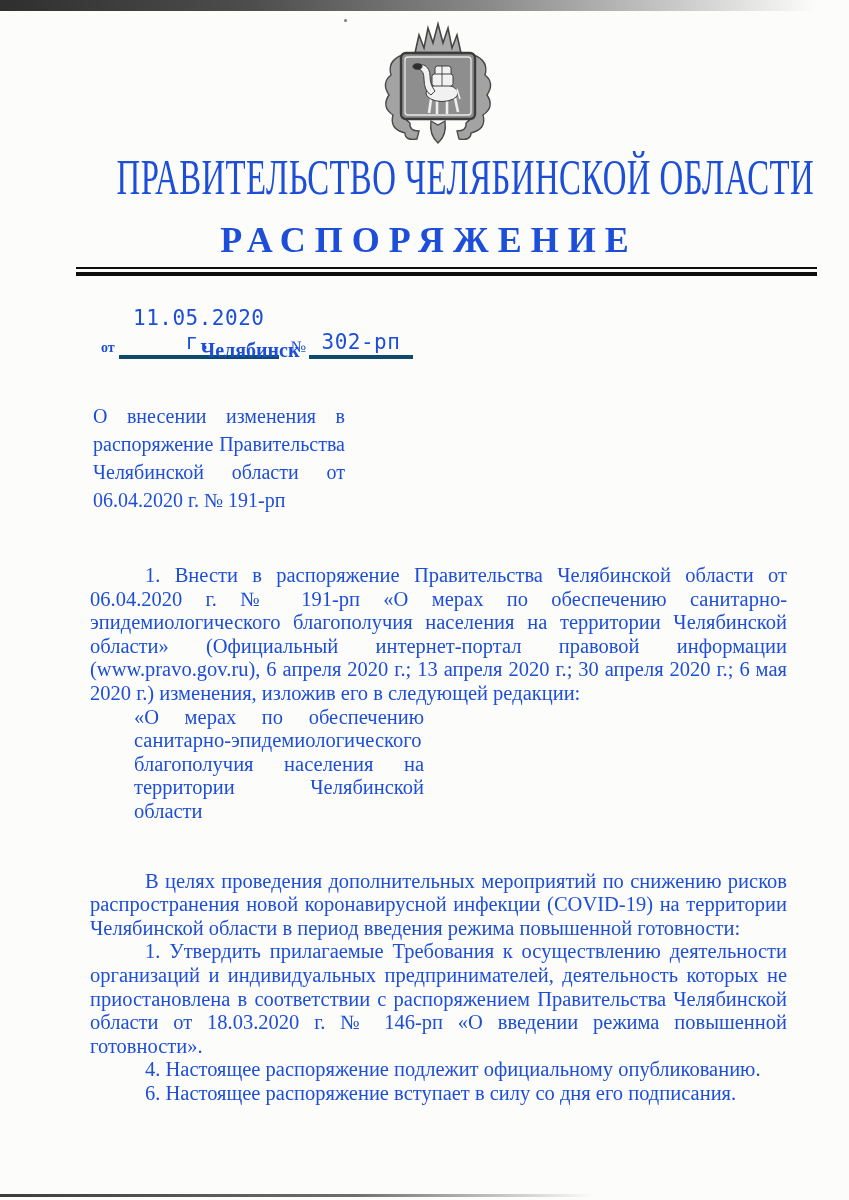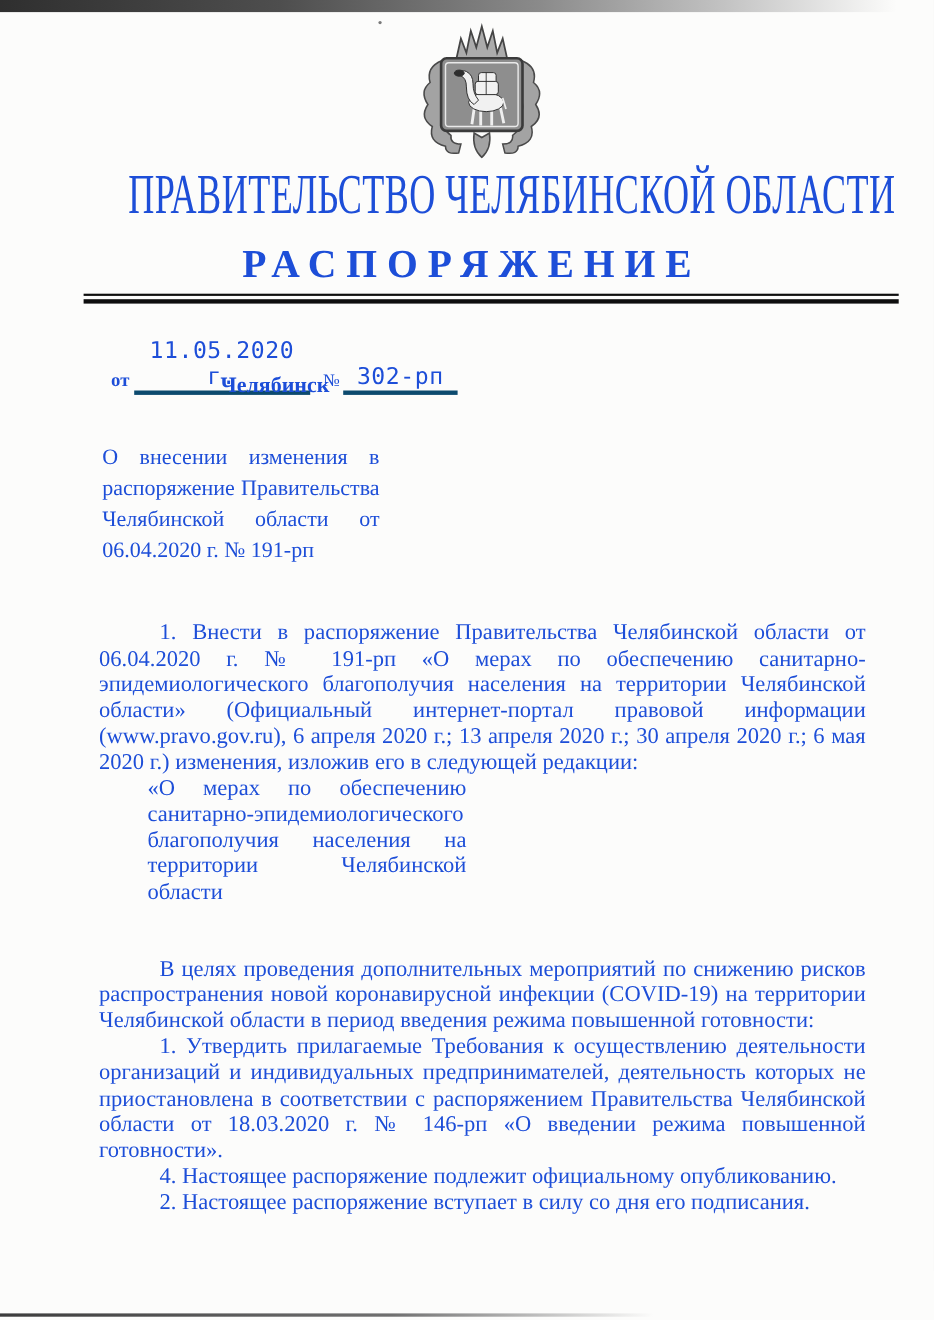--- a/index.html
+++ b/index.html
@@ -27,21 +27,21 @@
     transform:scale(0.82,1.28); transform-origin:50% 50%;
   }
   .doc-type {
     position:absolute; top:219px; left:0; right:0; text-align:center;
     font-weight:bold; font-size:36px; letter-spacing:9px; padding-left:9px;
   }
   .rule { position:absolute; top:267px; left:76px; width:741px; border-top:2px solid #0e0e0e; }
   .rule::after { content:""; position:absolute; top:3px; left:0; right:0; height:4px; background:#0e0e0e; }
   
   .issue { position:absolute; top:306px; left:101px; display:flex; align-items:flex-end; }
-  .issue .from { font-size:17px; padding-bottom:3px;font-weight:bold; }
+  .issue .from { font-size:14px; padding-bottom:3px;font-weight:bold; }
   .issue .fill {
     display:inline-block; border-bottom:4px solid #0c4a6e; text-align:center;
     font-family:"DejaVu Sans Mono", monospace; font-size:21px; letter-spacing:0.5px; padding-bottom:1px;
   }
   .issue .date { width:160px; margin-left:4px; }
   .issue .no { font-size:16px; margin-left:12px; padding-bottom:3px; }
   .issue .num { width:104px; margin-left:3px; }
   .city { position:absolute; top:339px; left:170px; width:160px; text-align:center; font-weight:bold; font-size:20px; }
   
   .subject {
@@ -108,18 +108,18 @@
   <div class="city">Челябинск</div>
 
   <div class="subject">О внесении изменения в распоряжение Правительства Челябинской области от 06.04.2020 г. № 191-рп</div>
 
   <div class="body">
     <p class="para">1. Внести в распоряжение Правительства Челябинской области от 06.04.2020 г. № 191-рп «О мерах по обеспечению санитарно-эпидемиологического благополучия населения на территории Челябинской области» (Официальный интернет-портал правовой информации (www.pravo.gov.ru), 6 апреля 2020 г.; 13 апреля 2020 г.; 30 апреля 2020 г.; 6 мая 2020 г.) изменения, изложив его в следующей редакции:</p>
     <p class="quote">«О мерах по обеспечению санитарно‑эпидемиологического благополучия населения на территории Челябинской области</p>
     <p class="para goals">В целях проведения дополнительных мероприятий по снижению рисков распространения новой коронавирусной инфекции (COVID-19) на территории Челябинской области в период введения режима повышенной готовности:</p>
     <p class="para">1. Утвердить прилагаемые Требования к осуществлению деятельности организаций и индивидуальных предпринимателей, деятельность которых не приостановлена в соответствии с распоряжением Правительства Челябинской области от 18.03.2020 г. № 146-рп «О введении режима повышенной готовности».</p>
     <p class="para">4. Настоящее распоряжение подлежит официальному опубликованию.</p>
-    <p class="para">2. Настоящее распоряжение вступает в силу со дня его подписания.</p>
+    <p class="para">6. Настоящее распоряжение вступает в силу со дня его подписания.</p>
   </div>
 
   <div class="scan-strip-bottom"></div>
 
 </div>
 
 </body></html>

